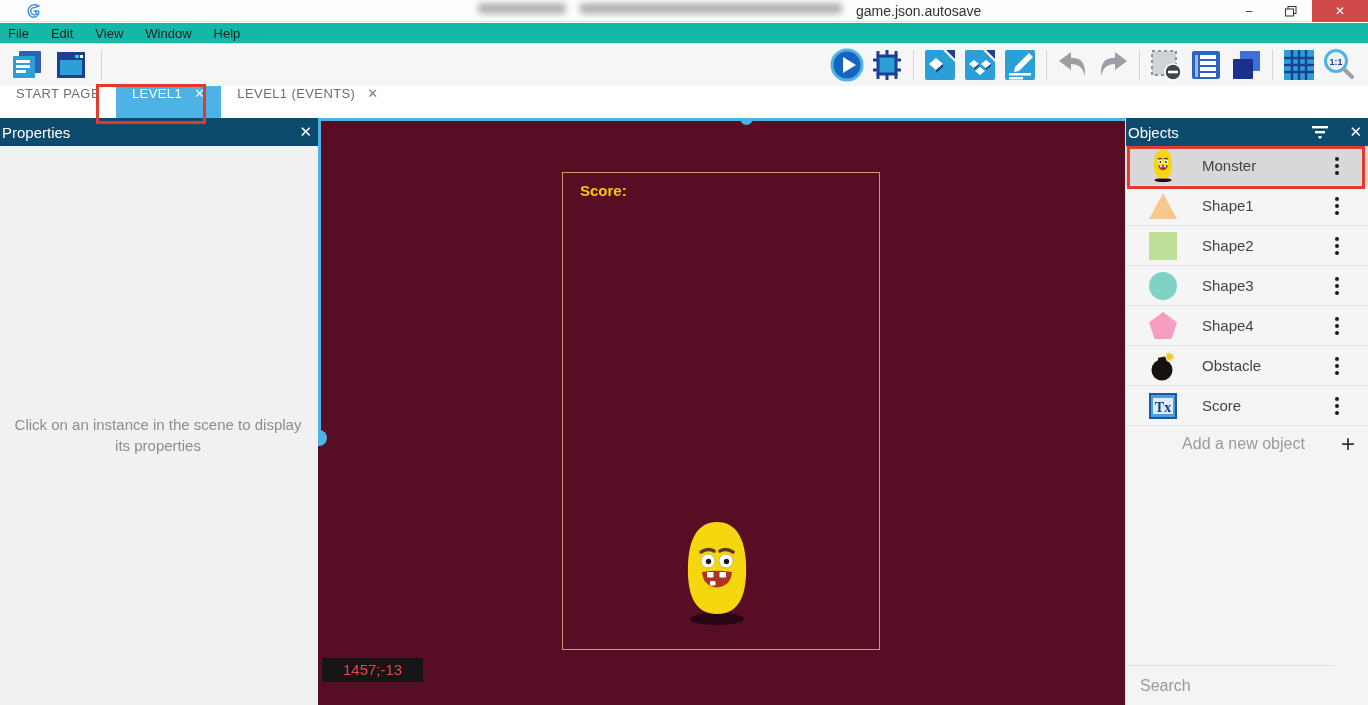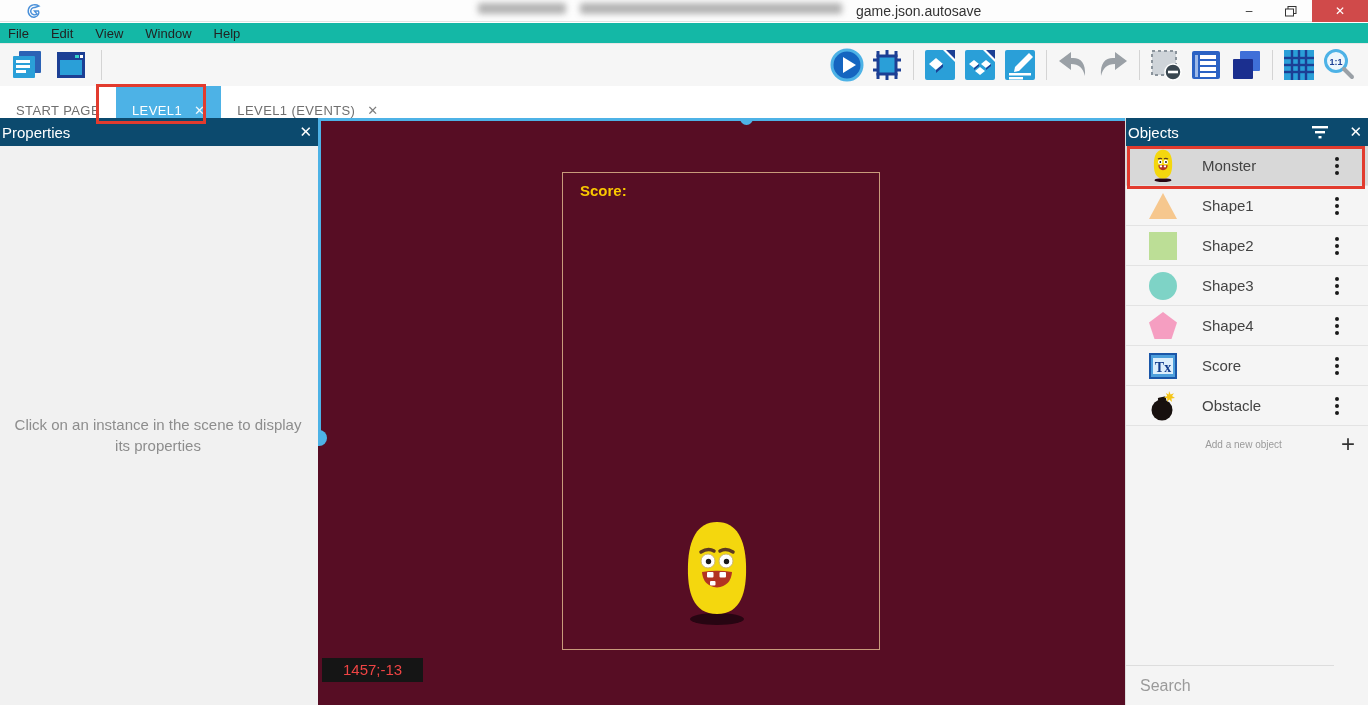--- a/index.html
+++ b/index.html
@@ -21,21 +21,21 @@
 
   
   .toolbar { position:absolute; left:0; top:44px; width:1368px; height:42px; background:#f6f6f6; display:flex; align-items:center; }
   .tb-left { display:flex; align-items:center; gap:6px; padding-left:8px; }
   .tb-right { margin-left:auto; display:flex; align-items:center; gap:2px; padding-right:10px; }
   .tb-icon { width:38px; height:36px; display:flex; align-items:center; justify-content:center; }
   .tb-sep { width:1px; height:30px; background:#d4d4d4; margin:0 5px; }
 
   
   .tabbar { position:absolute; left:0; top:86px; width:1368px; height:32px; background:#ffffff; display:flex; align-items:stretch; }
-  .tab { display:flex; align-items:flex-end; gap:12px; padding:0 16px; font-size:13px; color:#6f6f6f; letter-spacing:.4px; }
+  .tab { display:flex; align-items:flex-start; gap:12px; padding:0 16px; font-size:13px; color:#6f6f6f; letter-spacing:.4px; }
   .tab.active { background:#4db2e6; color:#fff; }
   .tab .tab-close { font-size:13px; color:inherit; opacity:.9; }
 
   
   .annotation { position:absolute; border:3px solid #e23b2e; background:transparent; pointer-events:none; }
 
   
   .left-panel { position:absolute; left:0; top:118px; width:318px; height:587px; background:#f1f1f1; }
   .panel-header { height:28px; background:#0c4a6e; color:#fff; display:flex; align-items:center; padding:0 2px; }
   .panel-title { font-size:15px; flex:1; }
@@ -57,21 +57,21 @@
   .right-panel { position:absolute; left:1125px; top:118px; width:243px; height:587px; background:#f4f4f4; border-left:1px solid #ddd; }
   .obj-header-icons { display:flex; align-items:center; gap:16px; }
   .obj-list { position:absolute; left:0; top:28px; width:243px; }
   .obj-row { height:40px; display:flex; align-items:center; background:#f5f5f5; border-bottom:1px solid #e3e3e3; padding:0 20px 0 20px; }
   .obj-row.selected { background:#d8d8d8; }
   .obj-thumb { width:34px; height:34px; display:flex; align-items:center; justify-content:center; }
   .obj-label { flex:1; font-size:15px; color:#444; padding-left:22px; }
   .dots { display:flex; flex-direction:column; gap:3px; padding:6px 10px; }
   .dots i { width:4px; height:4px; border-radius:50%; background:#1a1a1a; }
   .add-row { height:36px; display:flex; align-items:center; padding:0 14px 0 20px; }
-  .add-label { flex:1; text-align:center; font-size:10px; color:#9a9a9a; }
+  .add-label { flex:1; text-align:center; font-size:16px; color:#9a9a9a; }
   .plus { font-size:24px; color:#333; font-weight:300; }
   .search-box { position:absolute; left:0; bottom:0; width:208px; height:40px; border-top:1px solid #ddd; display:flex; align-items:center; background:#f4f4f4; padding:0 14px; }
   .search-box input { flex:1; border:none; outline:none; background:transparent; font-size:16px; color:#444; font-family:"Liberation Sans", sans-serif; }
   .search-box input::placeholder { color:#9a9a9a; }
 </style>
 </head>
 <body>
 
 <div class="titlebar">
   <svg class="app-logo" viewBox="0 0 16 16">
@@ -371,42 +371,42 @@
       </span>
       <span class="obj-label">Shape4</span>
       <span class="dots">
           <i></i>
           <i></i>
           <i></i>
         </span>
     </div>
     <div class="obj-row">
       <span class="obj-thumb">
+        <svg width="28" height="32" viewBox="0 0 28 32">
+            <circle cx="13" cy="20" r="10.5" fill="#17100e"></circle>
+            <rect x="9" y="7" width="8" height="4.5" rx="1" fill="#17100e" transform="rotate(-12 13 9)"></rect>
+            <polygon points="20,1 21.6,4.4 25,3.2 23,6 26,8 22.4,8.6 23,12 20.3,9.6 18,12 18.4,8.4 15,7.6 18.2,6 17,3 19.6,4.6" fill="#f5c518"></polygon>
+          </svg>
+      </span>
+      <span class="obj-label">Obstacle</span>
+      <span class="dots">
+          <i></i>
+          <i></i>
+          <i></i>
+        </span>
+    </div>
+    <div class="obj-row">
+      <span class="obj-thumb">
         <svg width="28" height="26" viewBox="0 0 28 26">
             <rect x="1" y="1" width="26" height="24" fill="#4d9fdc" stroke="#1a56a8" stroke-width="2"></rect>
             <rect x="4" y="5" width="20" height="16" fill="#dceefb"></rect>
             <text x="14" y="19" text-anchor="middle" font-size="14" font-weight="bold" font-family="Liberation Serif, serif" fill="#123c8c">Tx</text>
           </svg>
       </span>
       <span class="obj-label">Score</span>
-      <span class="dots">
-          <i></i>
-          <i></i>
-          <i></i>
-        </span>
-    </div>
-    <div class="obj-row">
-      <span class="obj-thumb">
-        <svg width="28" height="32" viewBox="0 0 28 32">
-            <circle cx="13" cy="20" r="10.5" fill="#17100e"></circle>
-            <rect x="9" y="7" width="8" height="4.5" rx="1" fill="#17100e" transform="rotate(-12 13 9)"></rect>
-            <polygon points="20,1 21.6,4.4 25,3.2 23,6 26,8 22.4,8.6 23,12 20.3,9.6 18,12 18.4,8.4 15,7.6 18.2,6 17,3 19.6,4.6" fill="#f5c518"></polygon>
-          </svg>
-      </span>
-      <span class="obj-label">Obstacle</span>
       <span class="dots">
           <i></i>
           <i></i>
           <i></i>
         </span>
     </div>
     <div class="add-row">
       <span class="add-label">Add a new object</span>
       <span class="plus">+</span>
     </div>

